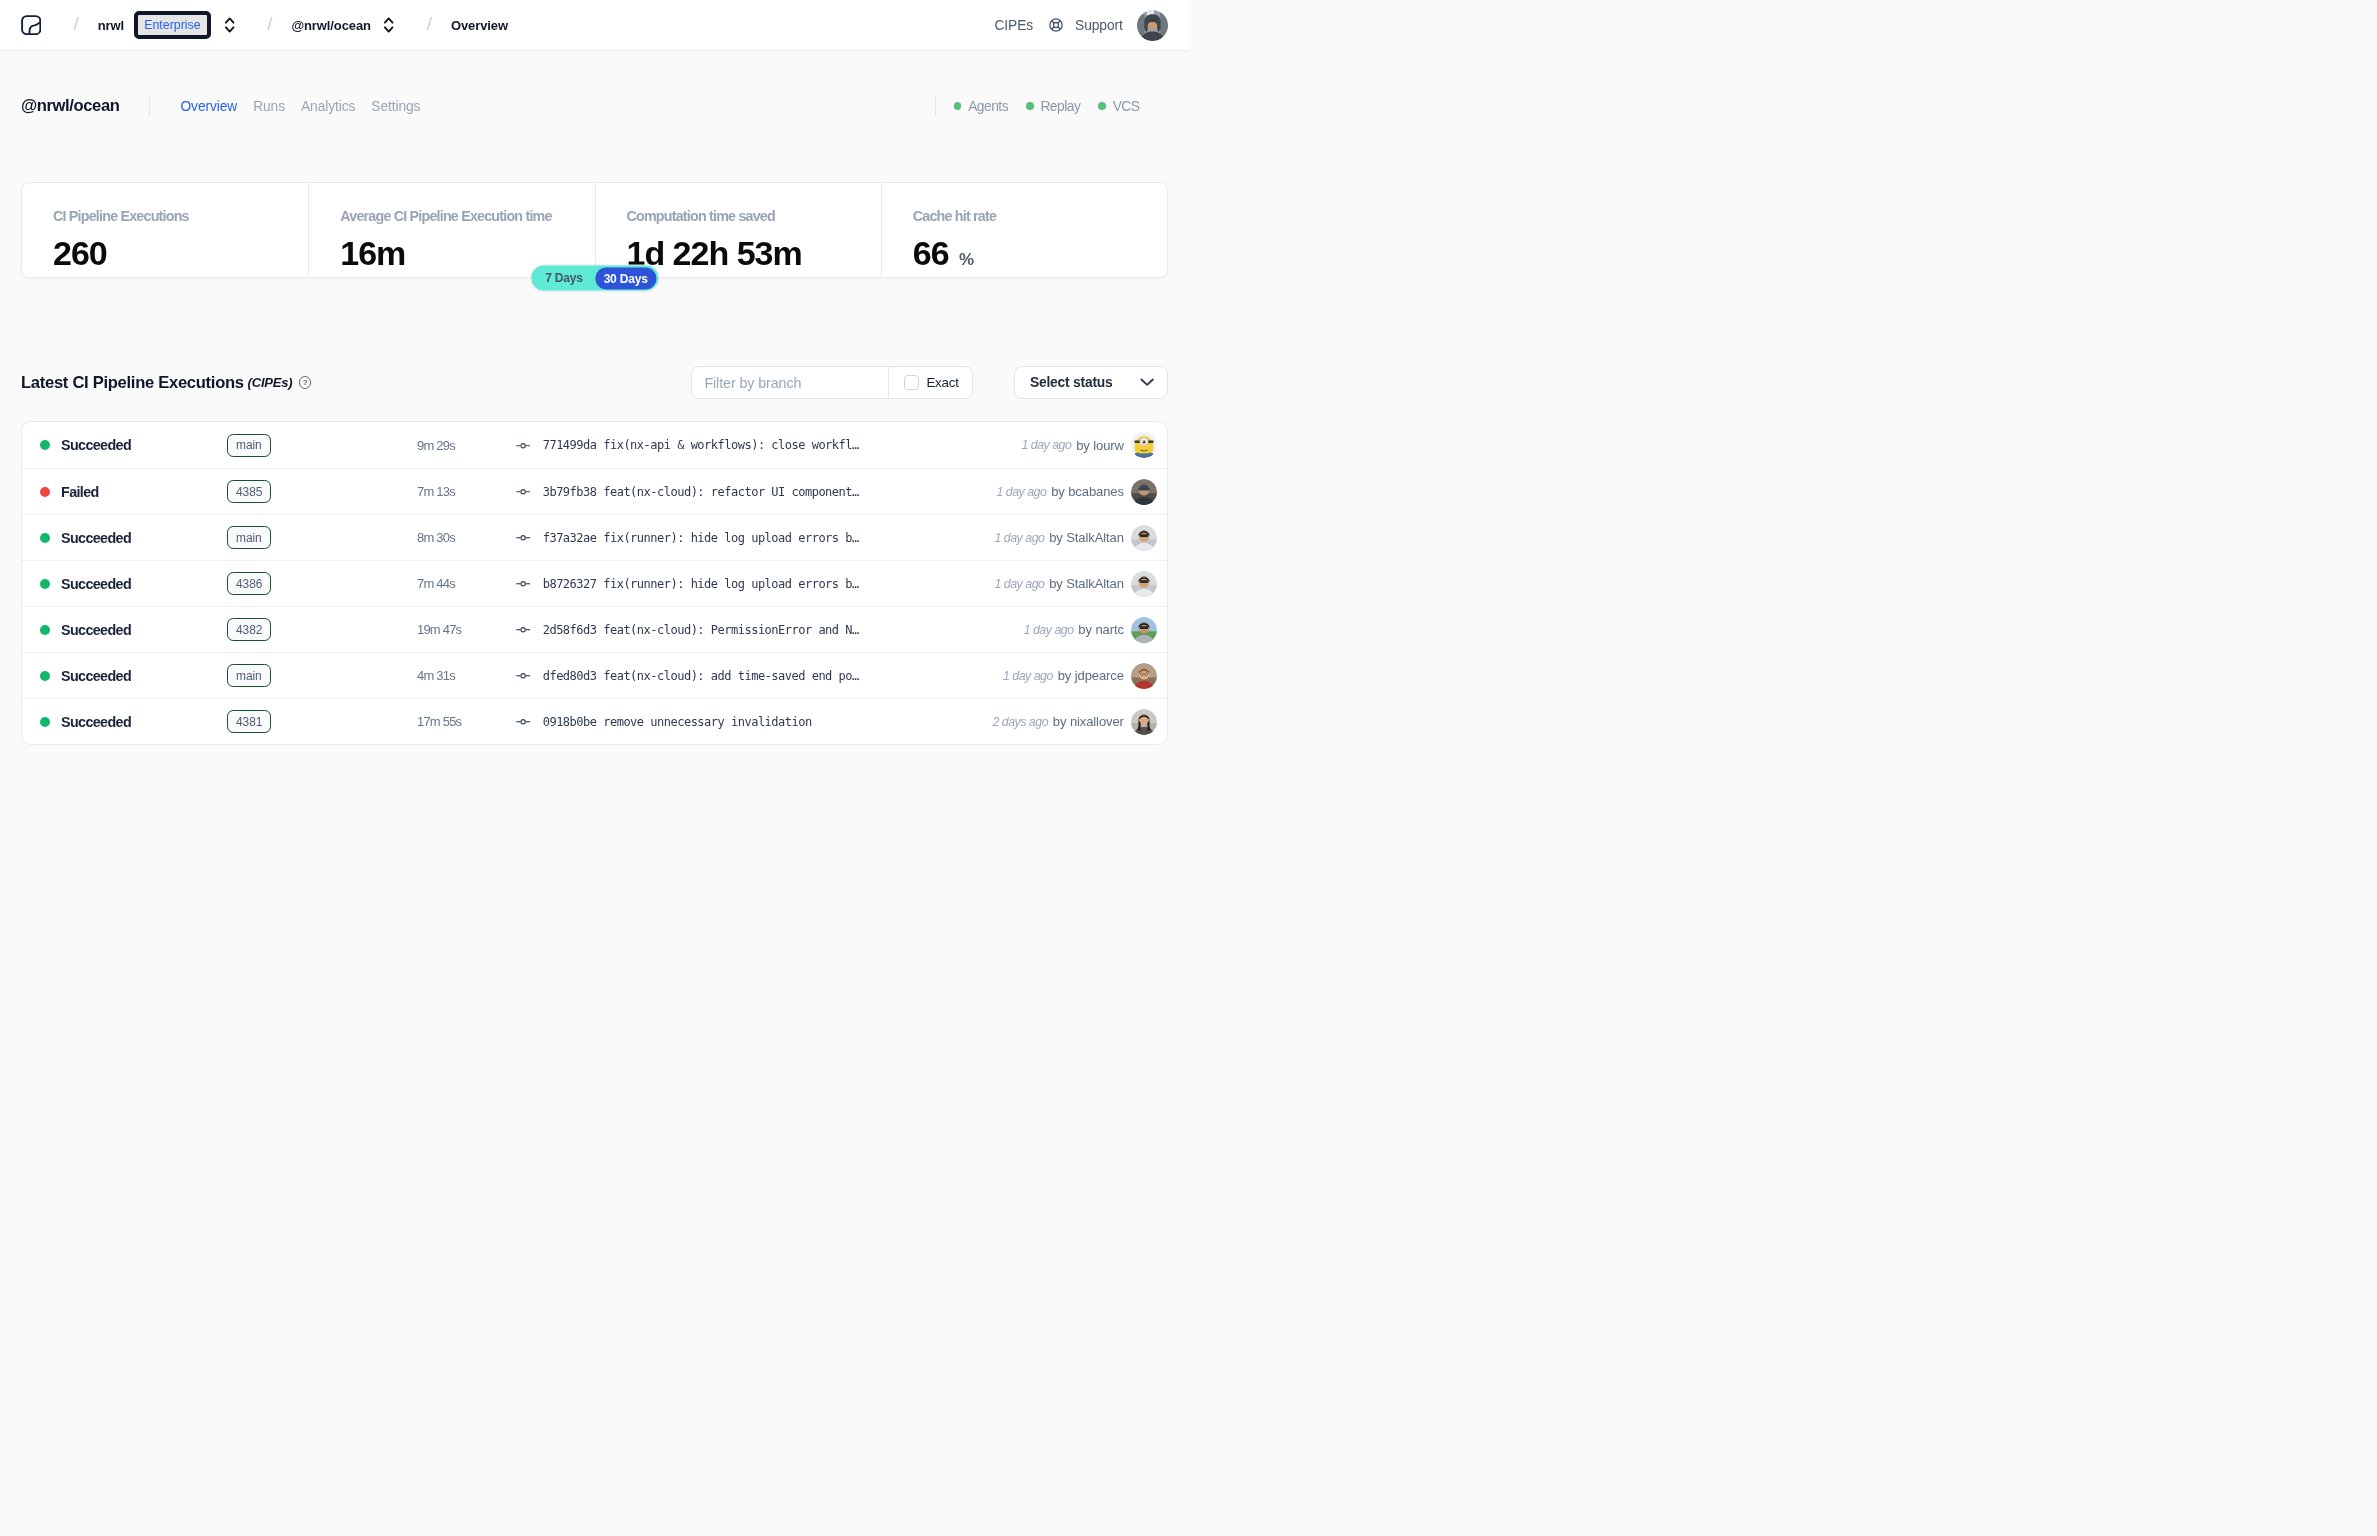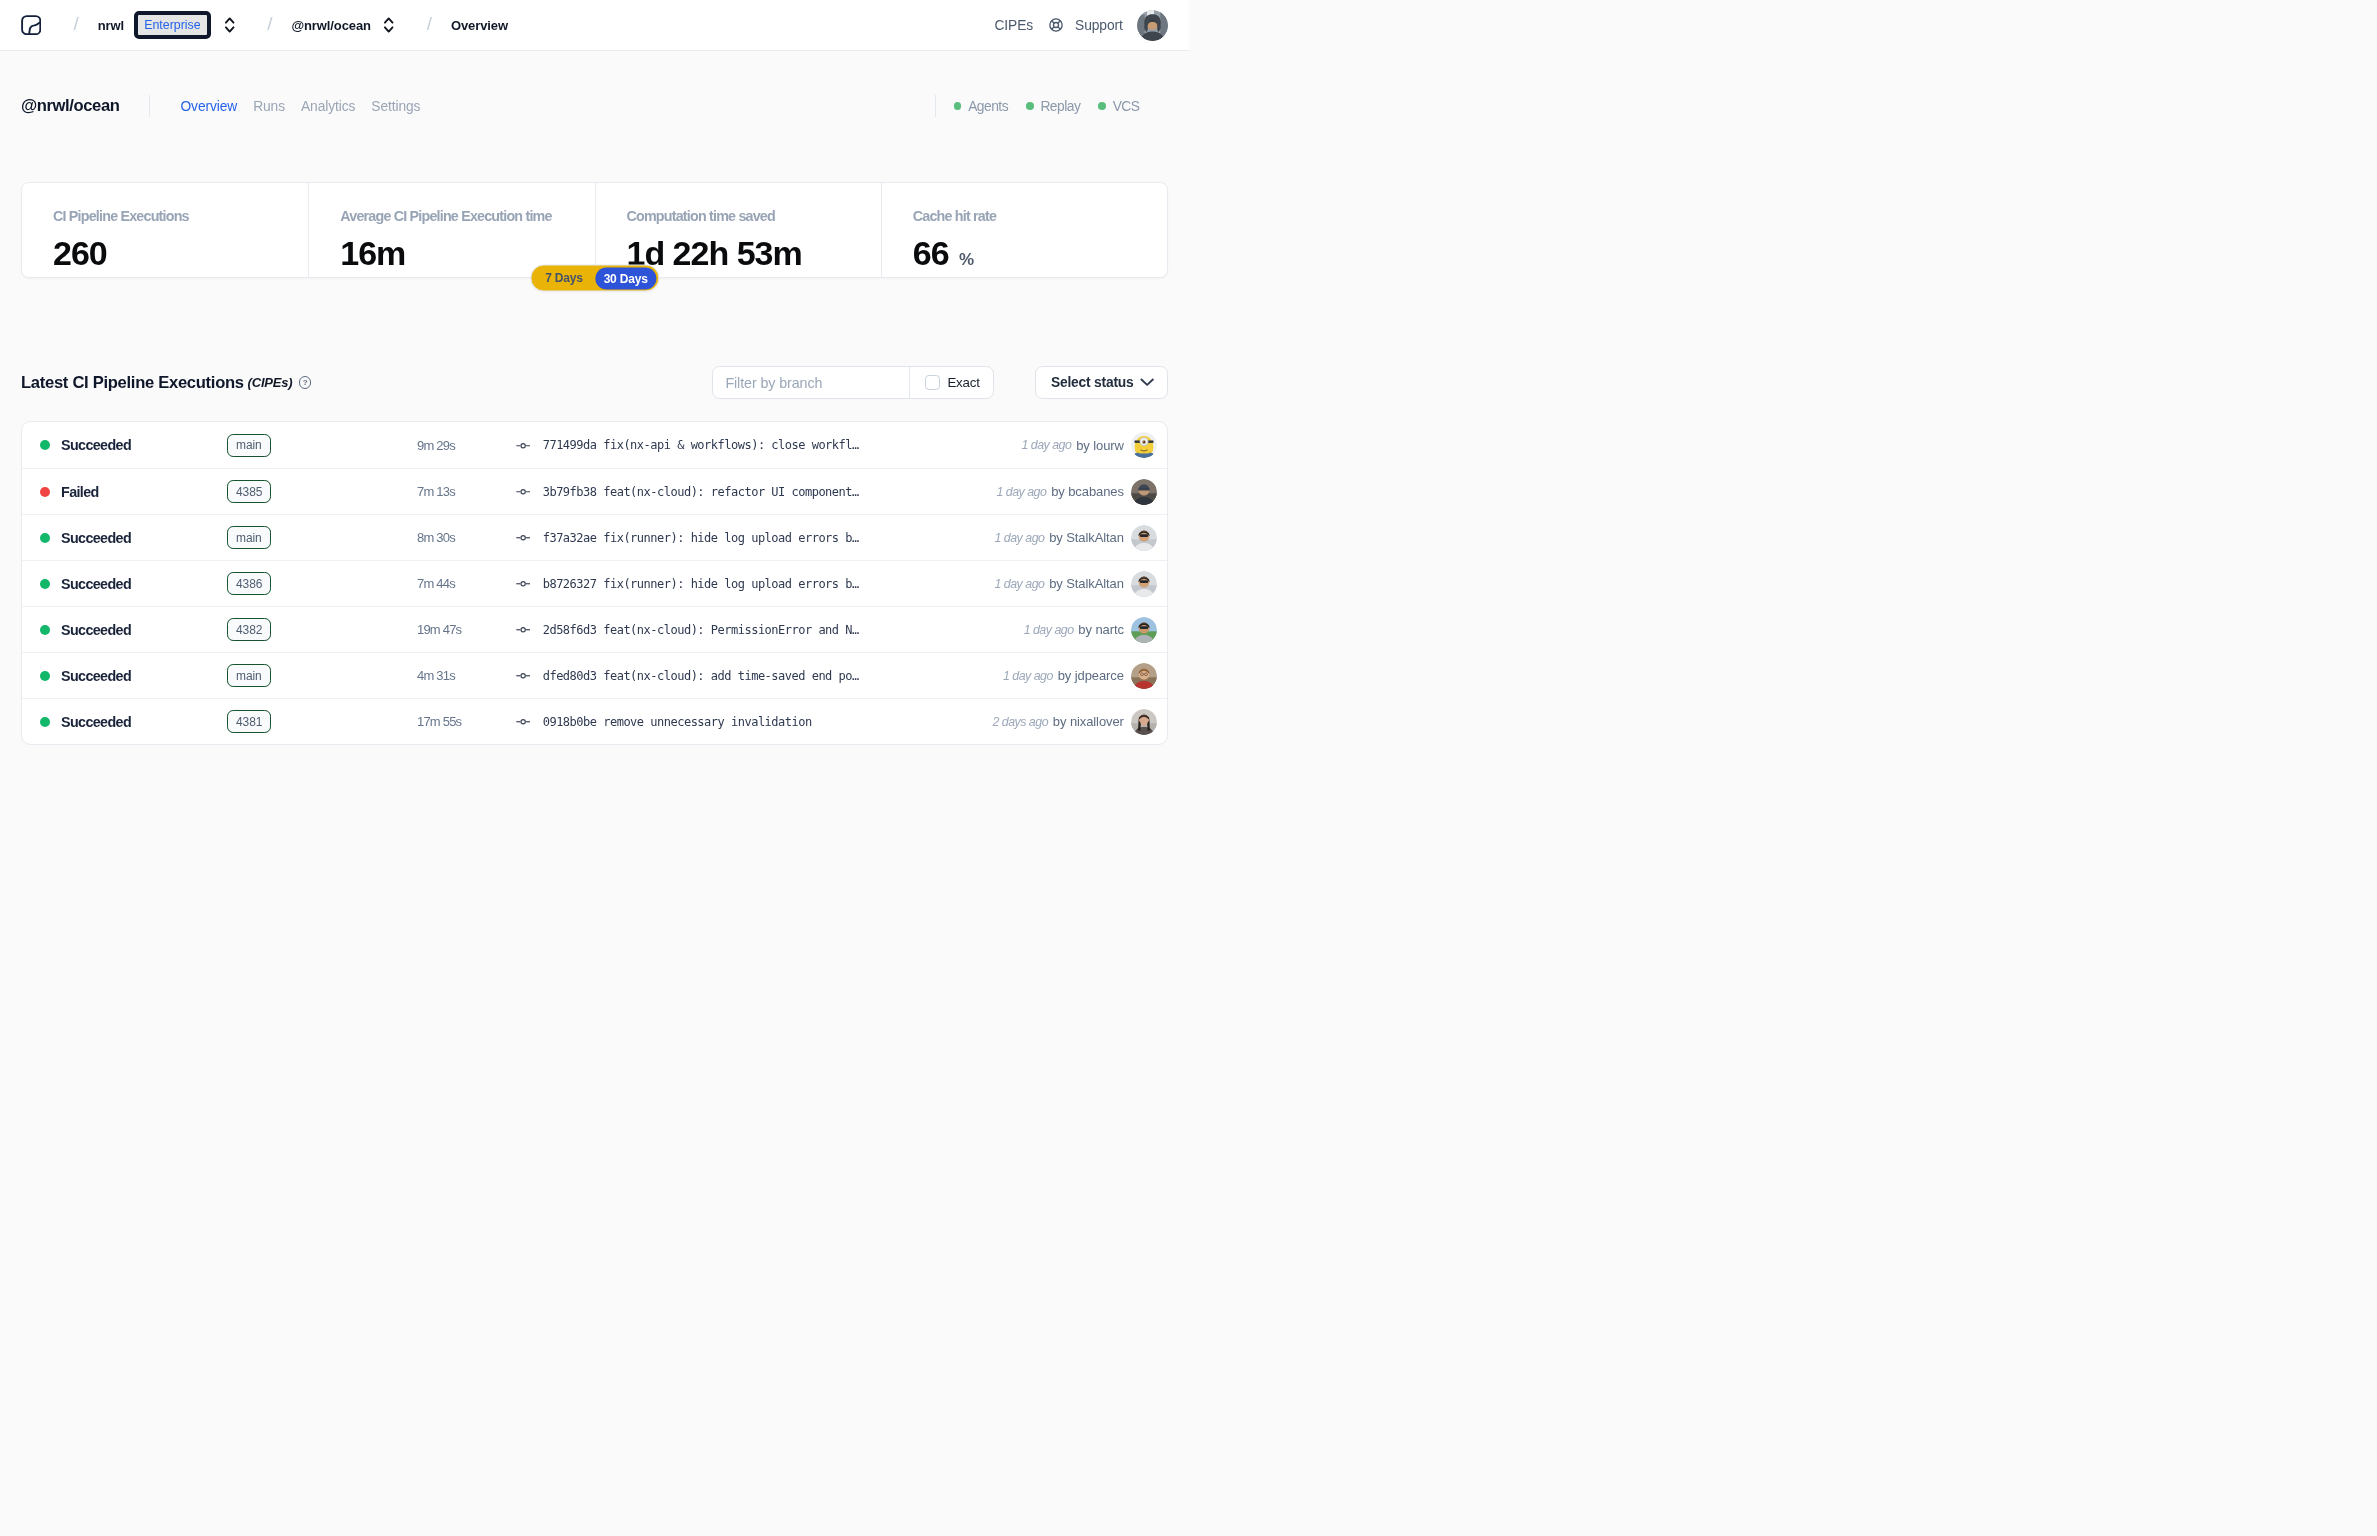--- a/index.html
+++ b/index.html
@@ -53,21 +53,21 @@
     box-shadow:0 1px 1.9px rgba(16,24,40,.03);
   }
   .stat { padding:25px 13.3px 0 31px; overflow:hidden; }
   .stat + .stat { border-left:1px solid #e7eaef; }
   .stat-label { font-size:14.3px; font-weight:700; color:#98a4b5; letter-spacing:-0.8px; line-height:17px; white-space:nowrap; }
   .stat-value-row { margin-top:11.4px; display:flex; align-items:baseline; }
   .stat-value { font-size:34px; font-weight:700; color:#0a0b0d; letter-spacing:-1px; line-height:1; }
   .stat-suffix { font-size:17px; font-weight:600; color:#4f5b6c; margin-left:10.5px; letter-spacing:-0.3px; }
   .range-toggle {
     position:absolute; left:50%; bottom:0; transform:translate(-50%,50%);
-    background:#eab308; border:1px solid #e3e8ef; border-radius:950px;
+    background:#5eead4; border:1px solid #e3e8ef; border-radius:950px;
     display:flex; align-items:center; padding:1.9px; height:27px;
     box-shadow:0 1px 1.9px rgba(16,24,40,.04);
   }
   .range-opt { font-size:12px; font-weight:600; color:#46536a; padding:0 12.4px; line-height:21px; letter-spacing:-0.2px; }
   .range-opt.active { background:#2c53d8; color:#fff; border-radius:950px; padding:0 8.6px; line-height:22px; height:22px; }
 
   
   .list-head { margin:88px 21px 0; display:flex; align-items:center; }
   .list-title { font-size:16.6px; font-weight:700; color:#0f172a; letter-spacing:-0.3px; }
   .list-title-suffix { font-size:13px; font-weight:600; font-style:italic; color:#111827; margin-left:3.8px; letter-spacing:-0.2px; }
@@ -80,21 +80,21 @@
   .filter-group {
     width:282px; height:33px; background:#fff; border:1px solid #dfe4ea; border-radius:7.6px;
     display:flex; align-items:stretch; overflow:hidden;
   }
   .branch-input { flex:1; border:0; outline:none; background:transparent; padding:0 12.4px; font-size:14.3px; font-family:inherit; color:#111827; min-width:0; letter-spacing:-0.1px; }
   .branch-input::placeholder { color:#9aa7b8; }
   .exact-wrap { border-left:1px solid #e3e8ee; display:flex; align-items:center; padding:0 13.3px 0 15px; }
   .exact-box { width:14.7px; height:14.7px; border:1.3px solid #c9d2dd; border-radius:3.8px; background:#fff; }
   .exact-label { font-size:13.3px; color:#16202e; margin-left:7.6px; letter-spacing:-0.2px; }
   .status-select {
-    margin-left:17px; width:133px; height:33px; background:#fff; border:1px solid #dfe4ea; border-radius:7.6px;
+    margin-left:17px; width:154px; height:33px; background:#fff; border:1px solid #dfe4ea; border-radius:7.6px;
     display:flex; align-items:center; padding:0 12.4px 0 15px;
     font-size:13.8px; font-weight:600; color:#222d3d; letter-spacing:-0.2px;
   }
   .status-select .chev { margin-left:auto; display:block; }
 
   
   .runs-table { margin:22.4px 21px 0; background:#fff; border:1px solid #e7eaef; border-radius:9.5px; overflow:hidden; }
   .run-row {
     height:46px; display:grid; grid-template-columns:187px 190px 99px 1fr auto;
     align-items:center; padding:0 10.5px 0 18px;

